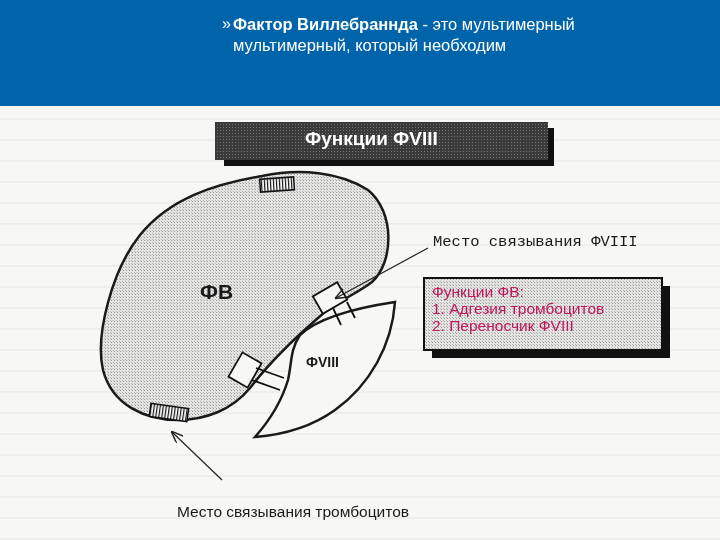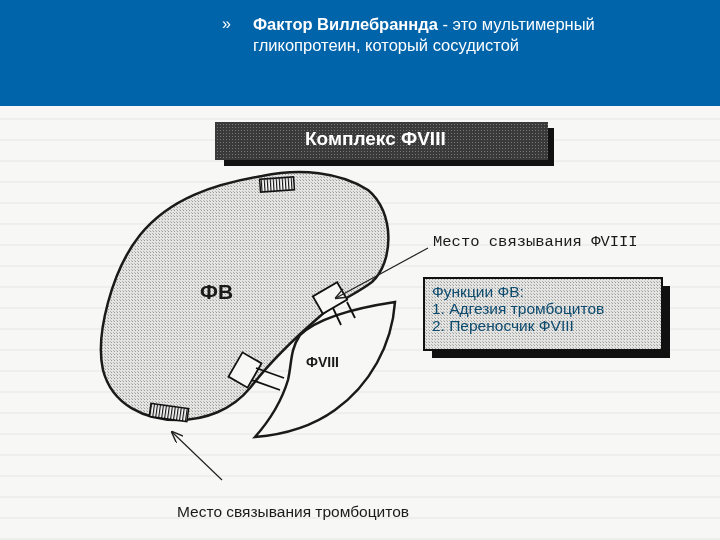--- a/index.html
+++ b/index.html
@@ -1,38 +1,38 @@
 <!DOCTYPE html>
 <html><head>
 <meta charset="utf-8">
 <style>
   html,body{margin:0;padding:0;}
   body{width:720px;height:540px;overflow:hidden;background:#fbfbfa;position:relative;font-family:"Liberation Sans",sans-serif;}
   .banner{position:absolute;left:0;top:0;width:720px;height:106px;background:#0064ab;}
   .bullet-text{position:absolute;left:222px;top:14px;width:490px;color:#ffffff;font-size:16.5px;line-height:20.5px;}
   .bullet-text .chev{position:absolute;left:0;top:0;font-size:16px;}
-  .bullet-text .body{margin-left:31px;}
+  .bullet-text .body{margin-left:11px;}
   .bullet-text b{font-weight:bold;}
   .bullet-text .emph{font-weight:bold;font-style:italic;}
   .scan{position:absolute;left:0;top:106px;width:720px;height:434px;
     background:
       repeating-linear-gradient(0deg, rgba(0,0,0,0.035) 0px, rgba(0,0,0,0.035) 2px, transparent 2px, transparent 21px),
       #f7f7f5;}
   svg{position:absolute;left:0;top:0;}
   .lbl{position:absolute;color:#1a1a1a;font-size:15.5px;white-space:nowrap;}
 </style>
 </head>
 <body>
 
 <div class="banner">
   <div class="bullet-text">
     <span class="chev">»</span>
     <div class="body">
       <div><b>Фактор Виллебраннда</b><span> - </span><span>это мультимерный</span></div>
-      <div>гликопротеин, который сосудистой</div>
+      <div>мультимерный, который необходим</div>
     </div>
   </div>
 </div>
 
 <div class="scan"></div>
 
 <svg width="720" height="540" viewBox="0 0 720 540">
   <defs>
     <pattern id="dots" width="3" height="3" patternUnits="userSpaceOnUse">
       <rect width="3" height="3" fill="#e4e4e2"></rect>
@@ -83,27 +83,27 @@
   <line x1="428" y1="248" x2="336" y2="298" stroke="#222" stroke-width="1.2" marker-end="url(#arrow)"></line>
 
   <line x1="222" y1="480" x2="172" y2="432" stroke="#222" stroke-width="1.2" marker-end="url(#arrow)"></line>
 
   <g>
     <rect x="432" y="286" width="238" height="72" fill="#111"></rect>
     <rect x="424" y="278" width="238" height="72" fill="url(#dots)" stroke="#111" stroke-width="2"></rect>
   </g>
 </svg>
 
-<div class="lbl" style="left:305px;top:128px;color:#ffffff;font-weight:bold;font-size:19px;">Комплекс ФVIII</div>
+<div class="lbl" style="left:305px;top:128px;color:#ffffff;font-weight:bold;font-size:19px;">Функции ФVIII</div>
 
 <div class="lbl" style="left:200px;top:280px;font-weight:bold;font-size:21px;">ФВ</div>
 
 <div class="lbl" style="left:306px;top:354px;font-weight:bold;font-size:14px;">ФVIII</div>
 
 <div class="lbl" style="left:433px;top:233px;font-family:Liberation Mono, monospace;">Место связывания ФVIII</div>
 
 <div class="lbl" style="left:177px;top:488px;margin-top:15px;">Место связывания тромбоцитов</div>
 
-<div style="position:absolute;left:432px;top:283px;color:#0c4a6e;font-size:15.5px;line-height:17px;">
+<div style="position:absolute;left:432px;top:283px;color:#be185d;font-size:15.5px;line-height:17px;">
   <div>Функции ФВ:</div>
   <div>1. Адгезия тромбоцитов</div>
   <div>2. Переносчик ФVIII</div>
 </div>
 
 </body></html>

